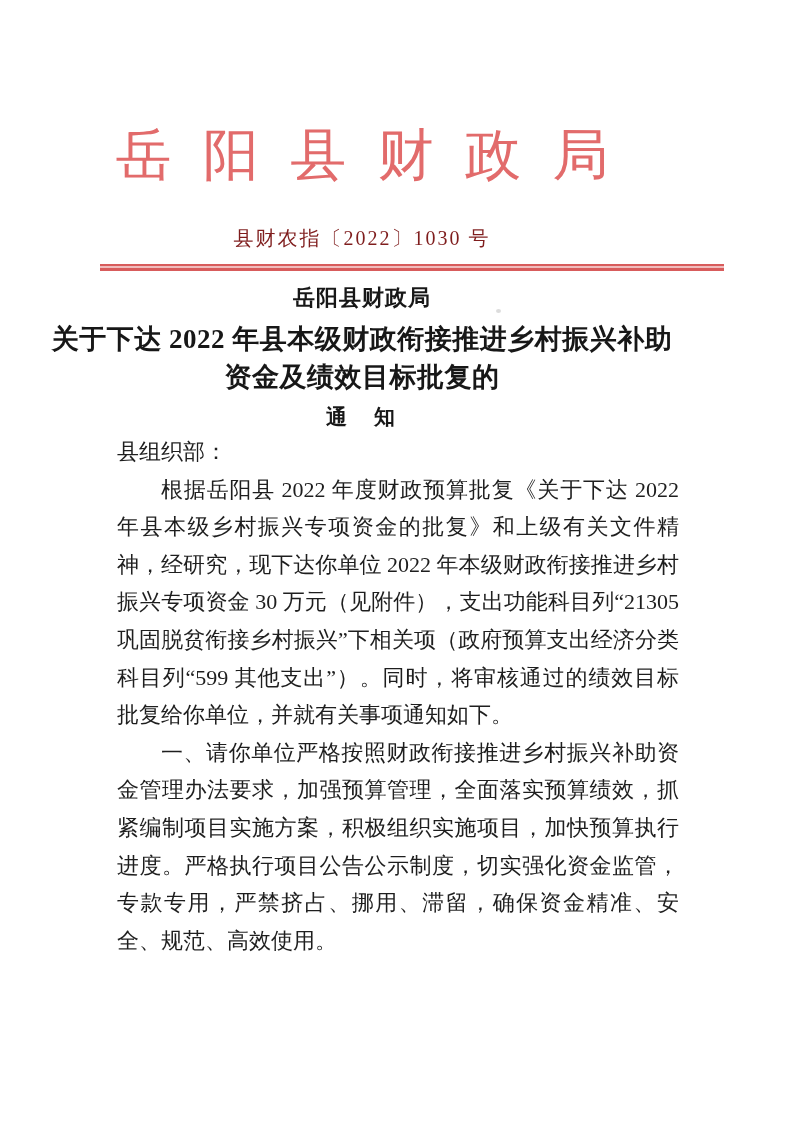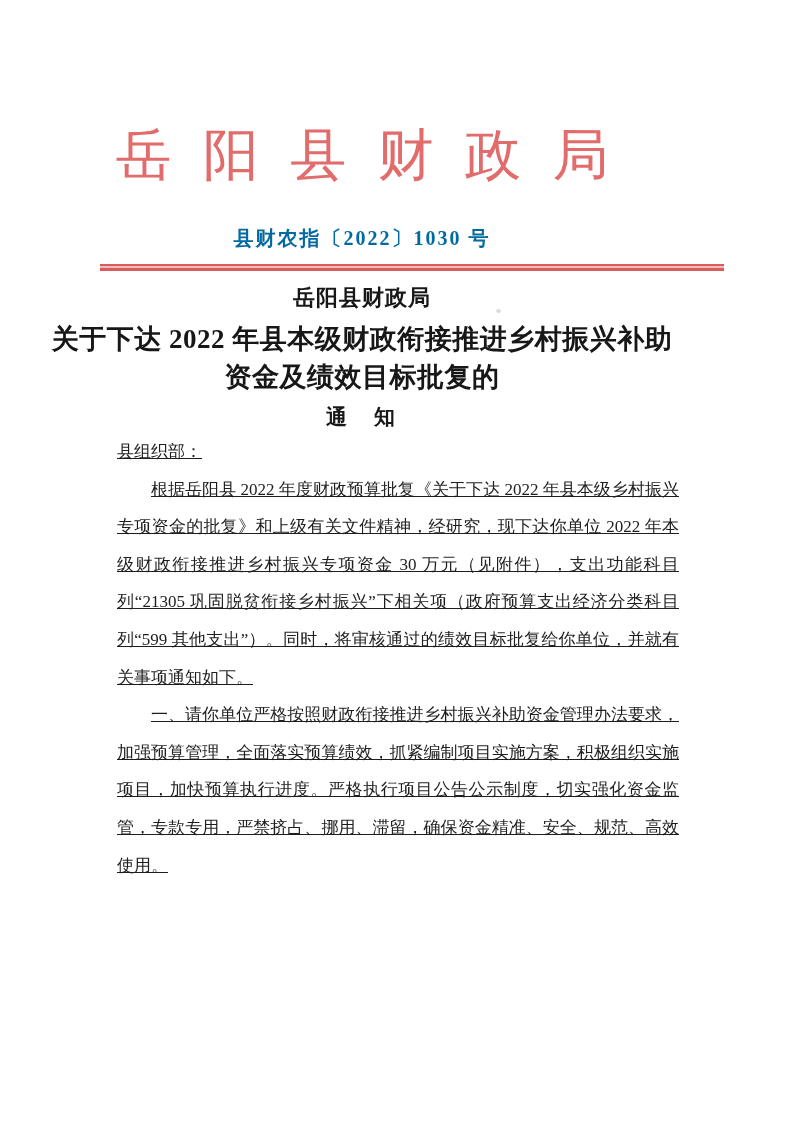--- a/index.html
+++ b/index.html
@@ -32,23 +32,22 @@
 
   
   .doc-number {
     position: absolute;
     top: 225px;
     left: 0;
     width: 100%;
     text-align: center;
     font-size: 20px;
     letter-spacing: 2px;
-    color: #0369a1;
+    color: #7f1d1d;
     line-height: 26px;
-    font-weight: bold;
   }
 
   
   .red-rule {
     position: absolute;
     top: 264px;
     left: 100px;
     width: 649px;
     height: 7px;
     background: linear-gradient(
@@ -72,25 +71,24 @@
   .title-sub   { font-size: 22px; line-height: 24px; margin-bottom: 10px; letter-spacing: 1px; }
   .title-main  { font-size: 27px; line-height: 38px; letter-spacing: 0.5px; }
   .title-notice{ font-size: 21px; line-height: 36px; margin-top: 3px; letter-spacing: 3px; }
 
   
   .doc-body {
     position: absolute;
     top: 433px;
     left: 117px;
     width: 562px;
-    font-size: 17px;
+    font-size: 22px;
     line-height: 37.6px;
     text-align: justify;
     color: #1e1e1e;
-    text-decoration: underline;
   }
   .doc-body p { margin: 0; padding: 0; }
   .para { text-indent: 2em; }
 
   
   .speck {
     position: absolute;
     left: 496px;
     top: 309px;
     width: 5px;

